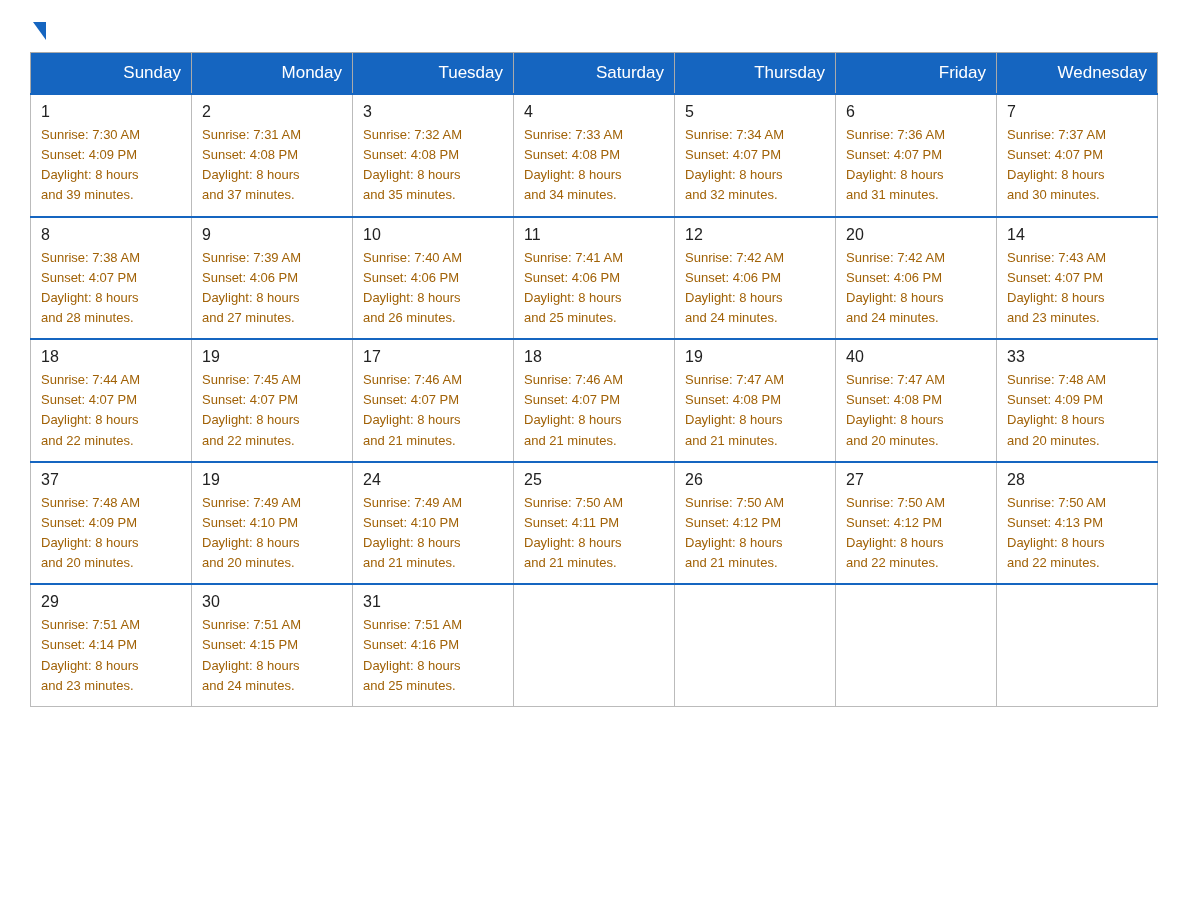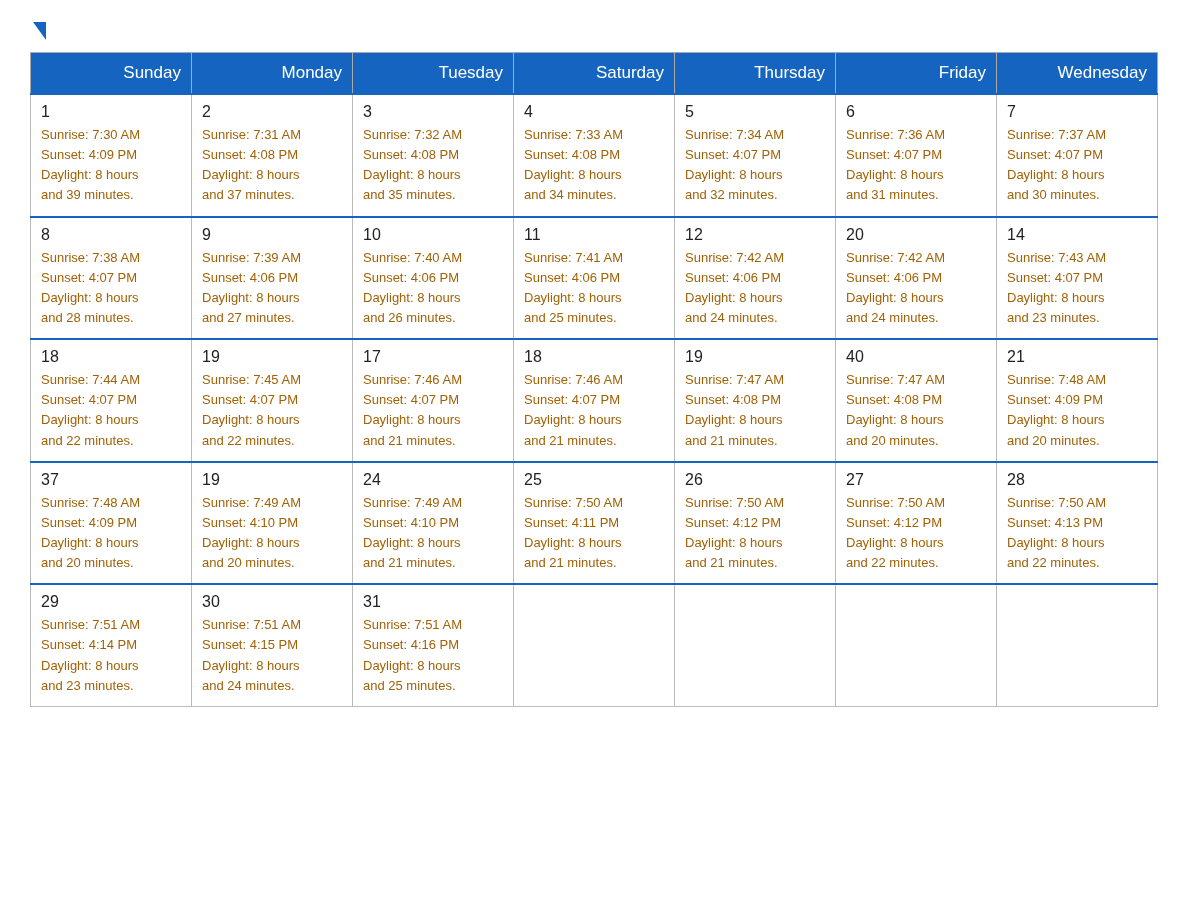--- a/index.html
+++ b/index.html
@@ -311,21 +311,21 @@
         <td>
         <span class="day-number">40</span>
         <div class="day-info">
           Sunrise: 7:47 AM<br>
           Sunset: 4:08 PM<br>
           Daylight: 8 hours<br>
           and 20 minutes.
         </div>
       </td>
         <td>
-        <span class="day-number">21</span>
+        <span class="day-number">33</span>
         <div class="day-info">
           Sunrise: 7:48 AM<br>
           Sunset: 4:09 PM<br>
           Daylight: 8 hours<br>
           and 20 minutes.
         </div>
       </td>
       </tr>
       <tr class="week-row">
         <td>

